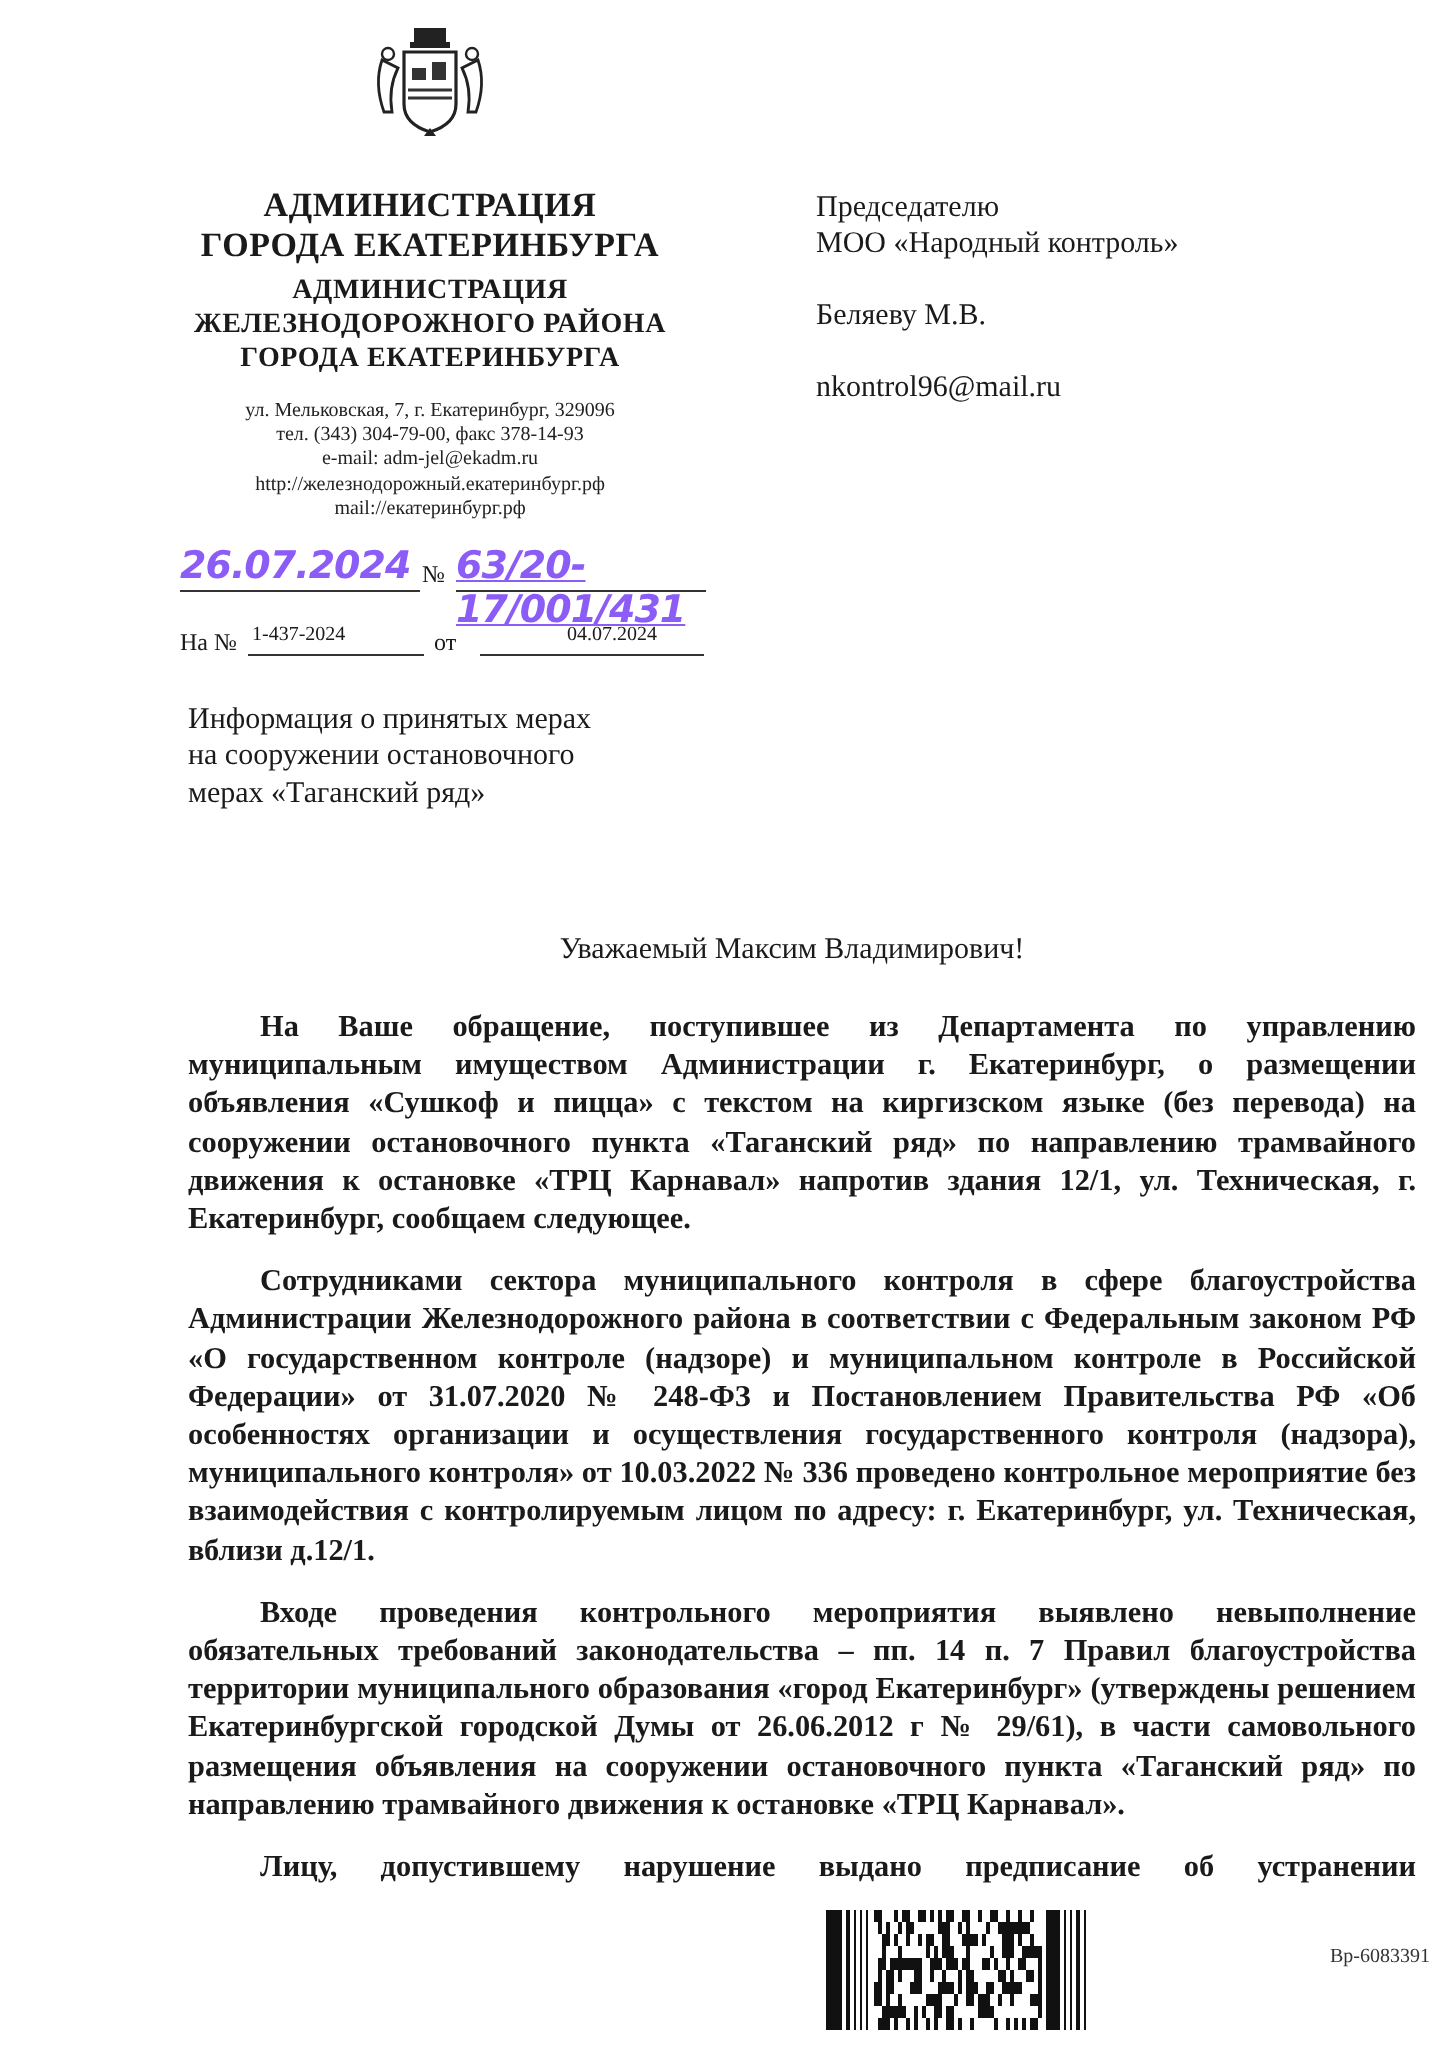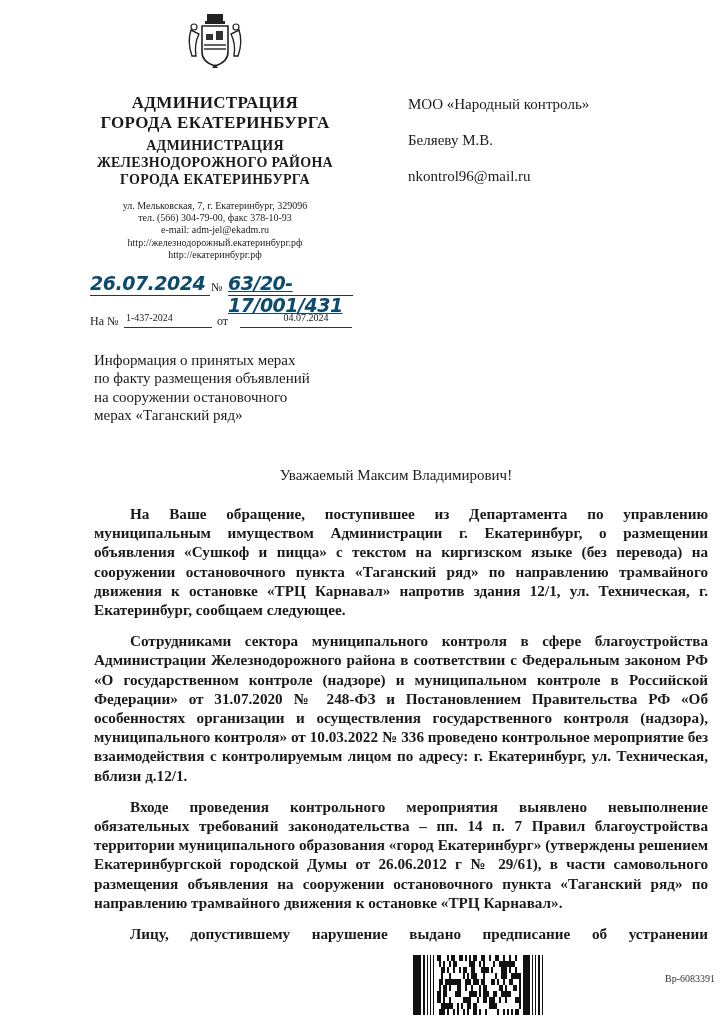--- a/index.html
+++ b/index.html
@@ -11,21 +11,21 @@
   #emblem { left: 183px; top: 12px; width: 64px; height: 62px; }
 
   
   .hdr { left: 88px; width: 254px; text-align: center; font-weight: bold; letter-spacing: 0.3px; }
   #hdr-city { top: 93px; font-size: 17px; line-height: 20px; }
   #hdr-district { top: 137px; font-size: 14px; line-height: 17px; }
   #contacts { left: 88px; top: 200px; width: 254px; text-align: center; font-size: 10px; line-height: 12.2px; color: #222; }
 
   
   #reg { left: 90px; top: 268px; width: 290px; height: 70px; }
-  .hand { font-family: "DejaVu Sans", sans-serif; font-style: italic; color: #0c4a6e; font-size: 19px; font-weight: bold; letter-spacing: -0.5px; }
+  .hand { font-family: "DejaVu Sans", sans-serif; font-style: italic; color: #8b5cf6; font-size: 19px; font-weight: bold; letter-spacing: -0.5px; }
   #reg-date { position: absolute; left: 0; top: 4px; width: 118px; }
   #reg-date-line { position: absolute; left: 0; top: 27px; width: 120px; height: 1px; background: #333; }
   #reg-no-label { position: absolute; left: 121px; top: 12px; font-size: 12px; }
   #reg-no { position: absolute; left: 138px; top: 4px; width: 150px; text-decoration: underline; }
   #reg-no-line { position: absolute; left: 138px; top: 27px; width: 125px; height: 1px; background: #333; }
   #na-label { position: absolute; left: 0; top: 46px; font-size: 12px; }
   #na-value { position: absolute; left: 36px; top: 44px; font-size: 10px; width: 80px; }
   #na-line { position: absolute; left: 34px; top: 59px; width: 88px; height: 1px; background: #333; }
   #ot-label { position: absolute; left: 127px; top: 46px; font-size: 12px; }
   #ot-value { position: absolute; left: 161px; top: 44px; font-size: 10px; width: 110px; text-align: center; }
@@ -77,51 +77,51 @@
   <div>АДМИНИСТРАЦИЯ</div>
   <div>ГОРОДА  ЕКАТЕРИНБУРГА</div>
 </div>
 <div id="hdr-district" class="abs hdr">
   <div>АДМИНИСТРАЦИЯ</div>
   <div>ЖЕЛЕЗНОДОРОЖНОГО РАЙОНА</div>
   <div>ГОРОДА  ЕКАТЕРИНБУРГА</div>
 </div>
 <div id="contacts" class="abs">
   <div>ул. Мельковская, 7, г. Екатеринбург, 329096</div>
-  <div>тел. (566) 304-79-00, факс 378-10-93</div>
+  <div>тел. (343) 304-79-00, факс 378-14-93</div>
   <div>e-mail: adm-jel@ekadm.ru</div>
   <div>http://железнодорожный.екатеринбург.рф</div>
-  <div>http://екатеринбург.рф</div>
+  <div>mail://екатеринбург.рф</div>
 </div>
 
 <div id="reg" class="abs">
   <span id="reg-date" class="hand">26.07.2024</span>
   <div id="reg-date-line"></div>
   <span id="reg-no-label">№</span>
   <span id="reg-no" class="hand">63/20-17/001/431</span>
   <div id="reg-no-line"></div>
   <span id="na-label">На №</span>
   <span id="na-value">1-437-2024</span>
   <div id="na-line"></div>
   <span id="ot-label">от</span>
   <span id="ot-value">04.07.2024</span>
   <div id="ot-line"></div>
 </div>
 
 <div id="recipient" class="abs">
+  <div>Председателю</div>
   <div>МОО «Народный контроль»</div>
   <div class="gap"></div>
   <div>Беляеву М.В.</div>
   <div class="gap"></div>
   <div>nkontrol96@mail.ru</div>
 </div>
 
 <div id="subject" class="abs">
   <div>Информация о принятых мерах</div>
-  <div>по факту размещения объявлений</div>
   <div>на сооружении остановочного</div>
   <div>мерах «Таганский ряд»</div>
 </div>
 
 <div id="salutation" class="abs">Уважаемый Максим Владимирович!</div>
 
 <div id="body" class="abs">
   <p>На Ваше обращение, поступившее из Департамента по управлению муниципальным имуществом Администрации г. Екатеринбург, о размещении объявления «Сушкоф и пицца» с текстом на киргизском языке (без перевода) на сооружении остановочного пункта «Таганский ряд» по направлению трамвайного движения к остановке «ТРЦ Карнавал» напротив здания 12/1, ул. Техническая, г. Екатеринбург, сообщаем следующее.</p>
   <p>Сотрудниками сектора муниципального контроля в сфере благоустройства Администрации Железнодорожного района в соответствии с Федеральным законом РФ «О государственном контроле (надзоре) и муниципальном контроле в Российской Федерации» от 31.07.2020 № 248-ФЗ и Постановлением Правительства РФ «Об особенностях организации и осуществления государственного контроля (надзора), муниципального контроля» от 10.03.2022 № 336 проведено контрольное мероприятие без взаимодействия с контролируемым лицом по адресу: г. Екатеринбург, ул. Техническая, вблизи д.12/1.</p>
   <p>Входе проведения контрольного мероприятия выявлено невыполнение обязательных требований законодательства – пп. 14 п. 7 Правил благоустройства территории муниципального образования «город Екатеринбург» (утверждены решением Екатеринбургской городской Думы от 26.06.2012 г № 29/61), в части самовольного размещения объявления на сооружении остановочного пункта «Таганский ряд» по направлению трамвайного движения к остановке «ТРЦ Карнавал».</p>

